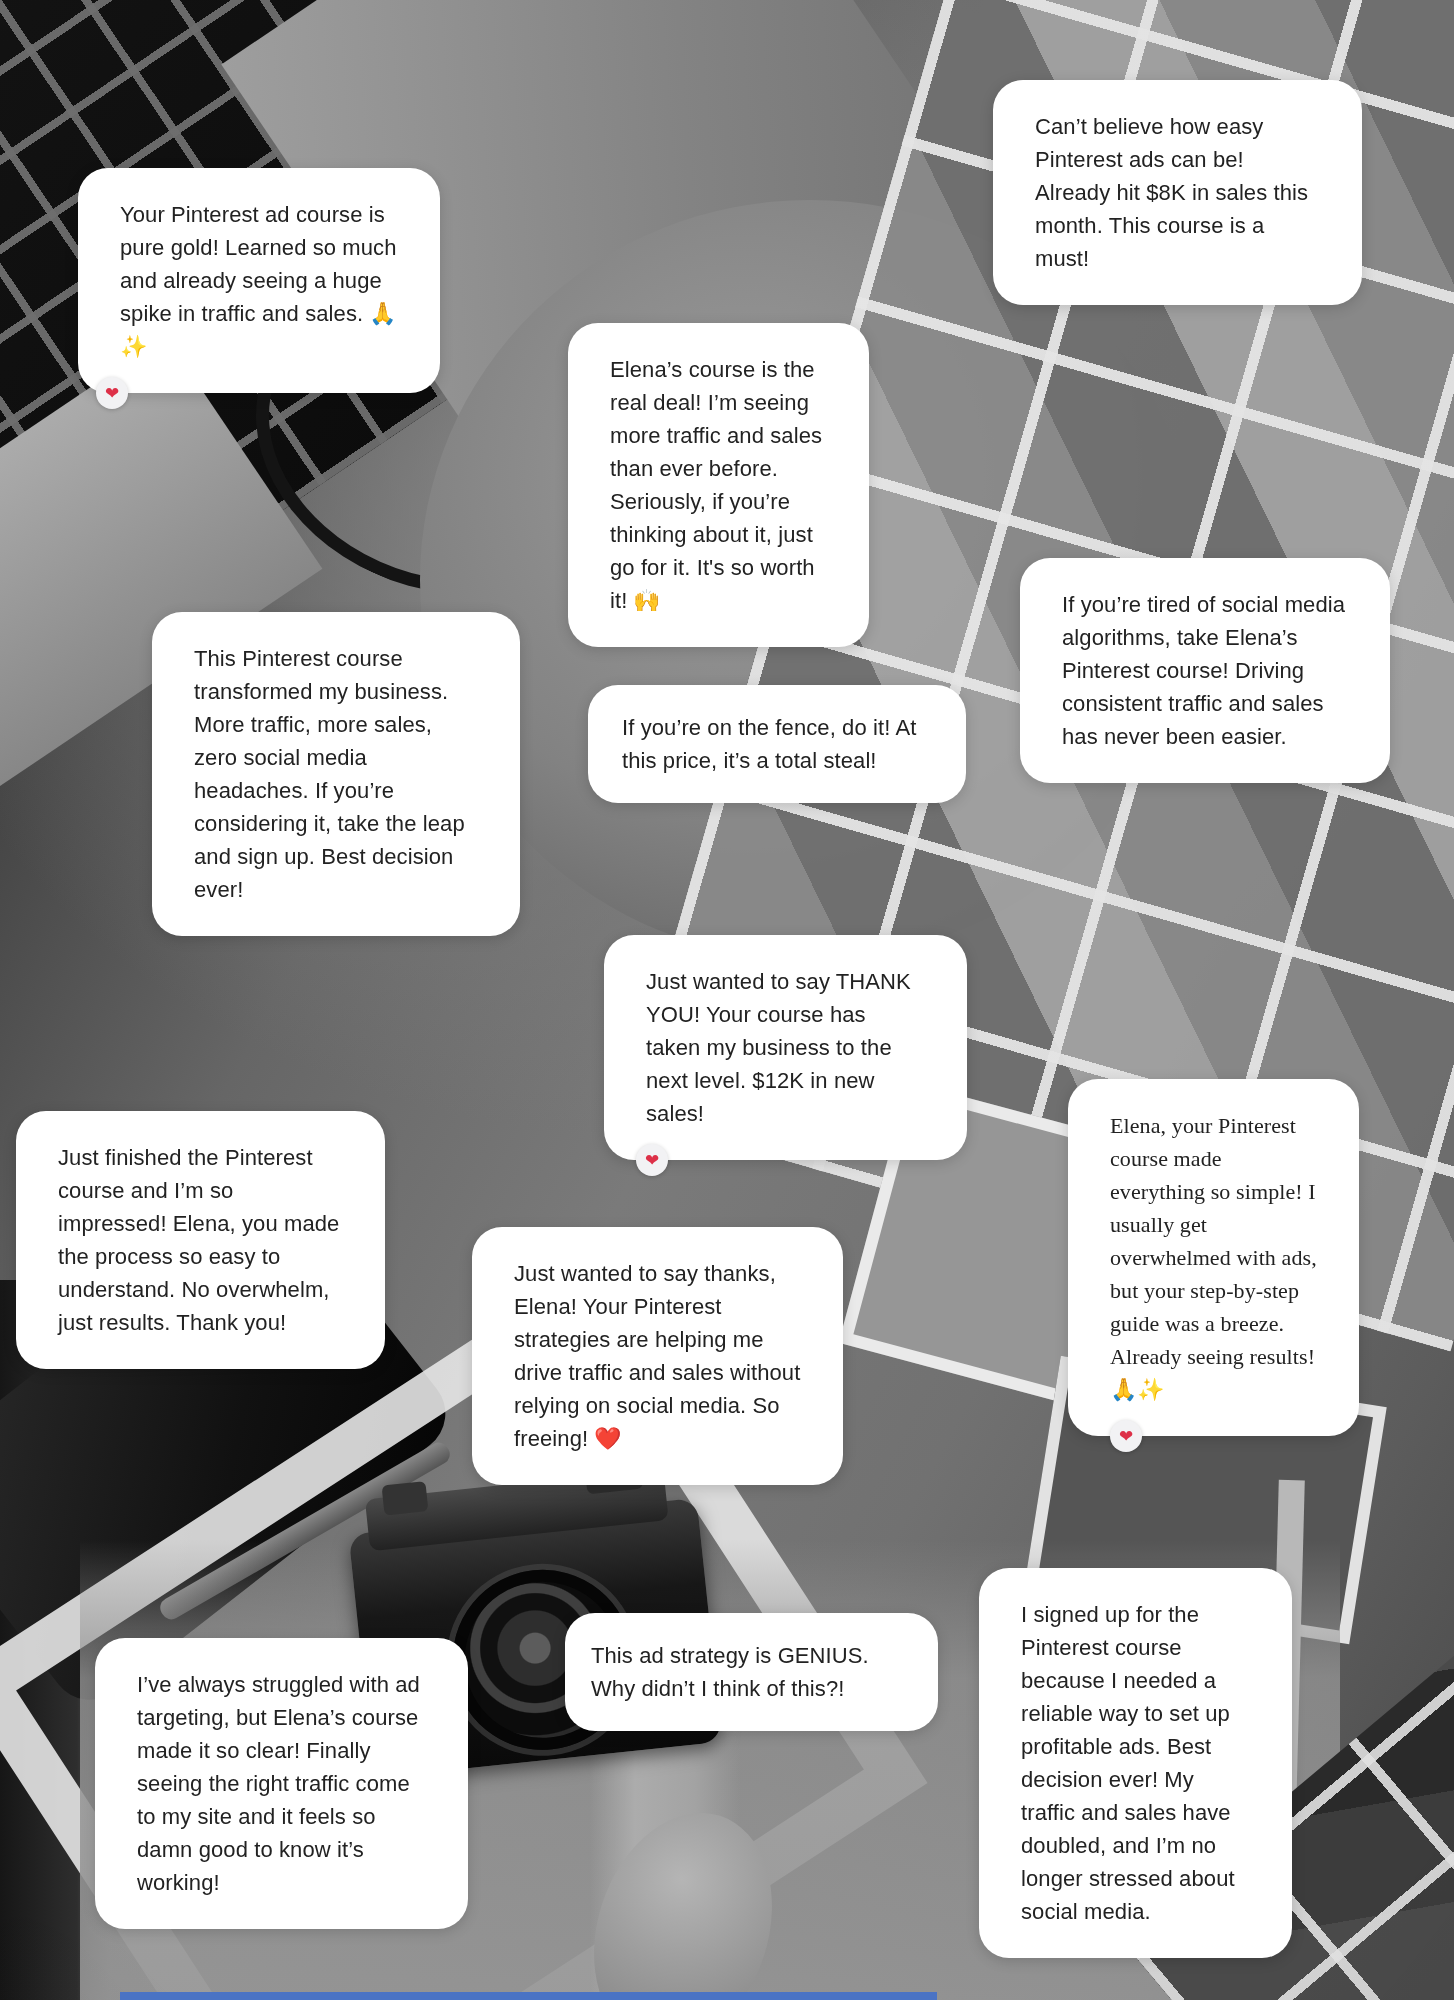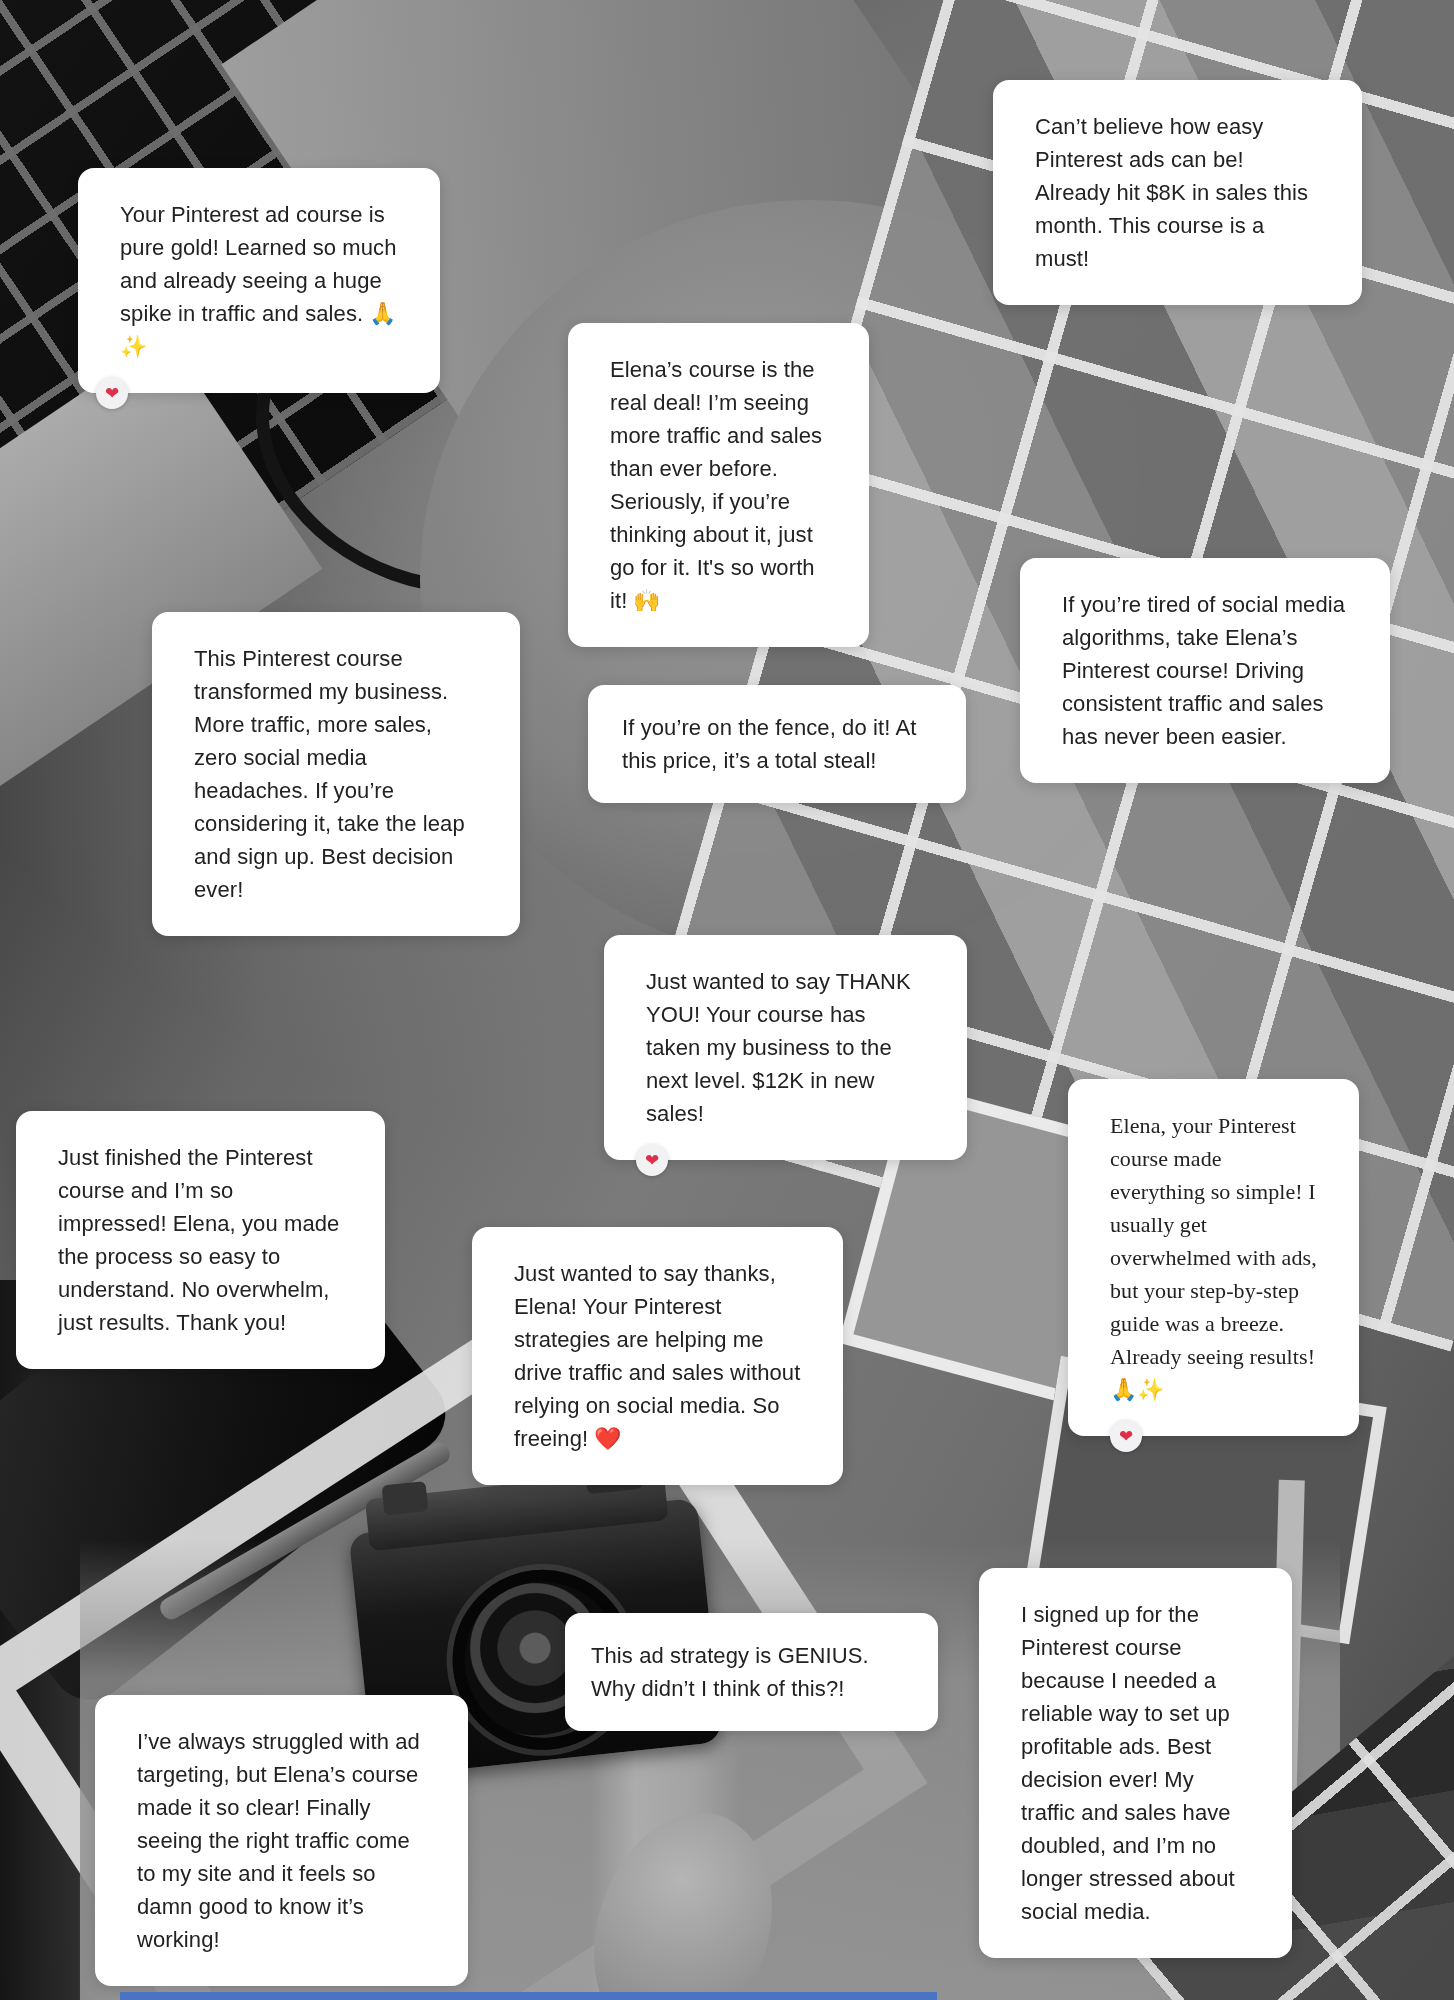--- a/index.html
+++ b/index.html
@@ -67,21 +67,21 @@
     background:linear-gradient(#4a4a4a,#222);}
   .cam-knob1{left:48px;top:0;width:44px;height:30px;border-radius:6px;background:#333;}
   .cam-knob2{left:252px;top:0;width:56px;height:30px;border-radius:6px;background:#2d2d2d;}
   .cam-lens{left:100px;top:100px;width:180px;height:180px;border-radius:50%;box-sizing:border-box;
     border:12px solid #060606;box-shadow:0 0 0 6px rgba(70,70,70,.6);
     background:radial-gradient(circle at 46% 42%, #5c5c5c 0 12%, #2e2e2e 13% 30%, #101010 31% 44%, #3f3f3f 45% 52%, #0c0c0c 53% 70%, #2a2a2a 71% 78%, #000 79%);}
   .vignette{inset:0;background:radial-gradient(120% 120% at 50% 45%, rgba(0,0,0,0) 55%, rgba(0,0,0,.22) 100%);z-index:2;}
 
   
   .card{
-    position:absolute;z-index:5;background:#ffffff;border-radius:16px;
+    position:absolute;z-index:5;background:#ffffff;border-radius:30px;
     padding:30px 42px;box-sizing:border-box;
     box-shadow:0 3px 14px rgba(0,0,0,.16);
   }
   .card-text{margin:0;font-size:22px;line-height:33px;color:#222;letter-spacing:.1px;}
   .reaction{
     position:absolute;left:20px;bottom:-16px;width:32px;height:32px;border-radius:50%;
     background:#f2f2f4;box-shadow:0 1px 4px rgba(0,0,0,.2);
     display:flex;align-items:center;justify-content:center;
   }
   .heart-glyph{color:#dd3048;font-size:17px;line-height:1;}
@@ -172,19 +172,19 @@
   </div>
 
   <div class="card" style="left:979px;top:1568px;width:313px;">
     <p class="card-text">I signed up for the Pinterest course because I needed a reliable way to set up profitable ads. Best decision ever! My traffic and sales have doubled, and I’m no longer stressed about social media.</p>
   </div>
 
   <div class="card" style="left:565px;top:1613px;width:373px;padding:26px 26px;">
     <p class="card-text">This ad strategy is GENIUS. Why didn’t I think of this?!</p>
   </div>
 
-  <div class="card" style="left:95px;top:1695px;width:373px;">
+  <div class="card" style="left:95px;top:1638px;width:373px;">
     <p class="card-text">I’ve always struggled with ad targeting, but Elena’s course made it so clear! Finally seeing the right traffic come to my site and it feels so damn good to know it’s working!</p>
   </div>
 
   <div class="bottom-bar"></div>
 
 </div>
 
 </body></html>

